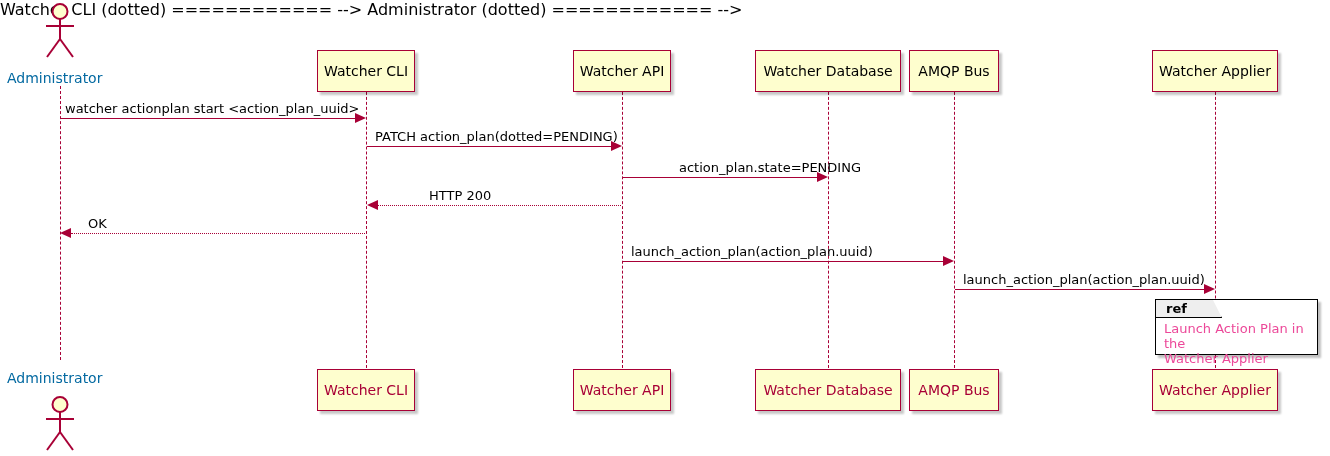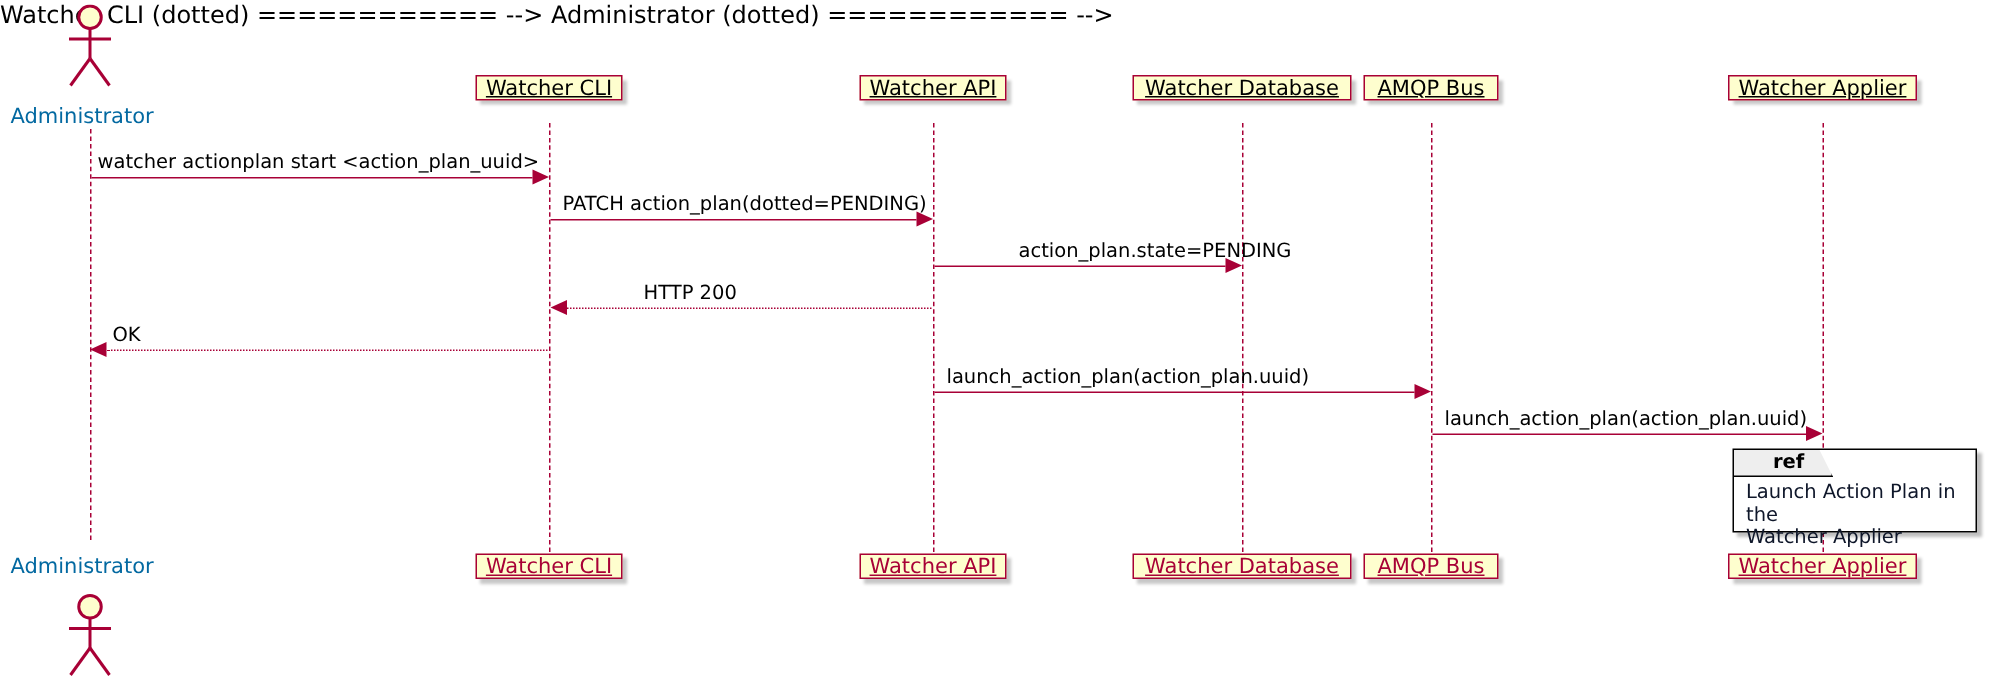--- a/index.html
+++ b/index.html
@@ -24,23 +24,22 @@
     box-sizing: border-box;
     background: #FEFECE;
     border: 1.5px solid #A80036;
     box-shadow: 3px 3px 2px rgba(0,0,0,0.22);
     display: flex;
     align-items: center;
     justify-content: center;
     font-size: 14px;
     line-height: 1;
     white-space: nowrap;
-    height: 17px;
+    height: 42px;
     color: #000000;
-    text-decoration: underline;
   }
   .participant.bottom { color: #A80036; }
 
   
   .lifeline {
     position: absolute;
     width: 0;
     border-left: 1.5px dashed #A80036;
   }
 
@@ -99,33 +98,33 @@
   .ref-tab {
     position: absolute;
     left: 0; top: 0;
     height: 18px;
     box-sizing: border-box;
     background: #EEEEEE;
     border-right: 1.5px solid #000000;
     border-bottom: 1.5px solid #000000;
     display: flex;
     align-items: center;
-    padding: 0 22px 0 26px;
+    padding: 0 22px 0 10px;
     font-size: 13px;
     font-weight: bold;
     color: #000000;
     clip-path: polygon(0 0, calc(100% - 9px) 0, 100% 100%, 0 100%);
   }
   .ref-body {
     position: absolute;
     left: 8px;
     top: 21px;
     font-size: 13px;
     line-height: 15px;
-    color: #0f172a;
+    color: #ec4899;
     white-space: pre-line;
   }
 </style>
 </head>
 <body>
 
 <div id="diagram">
 
   
   <div class="lifeline" style="left:60px;  top:86px;  height:274px;"></div>
@@ -183,21 +182,21 @@
   <div class="msg-label" style="left:631px; top:161px;margin-left:48px;">action_plan.state=PENDING</div>
   <div class="msg-line" style="left:623px; top:177px; width:194px;"></div>
   <div class="arrowhead right" style="left:817px; top:172px;"></div>
 
    Watcher CLI (dotted) ============ --&gt;
   <div class="msg-label" style="left:383px; top:189px;margin-left:46px;">HTTP 200</div>
   <div class="msg-line dotted" style="left:378px; top:205px; width:243px;"></div>
   <div class="arrowhead left" style="left:367px; top:200px;"></div>
 
    Administrator (dotted) ============ --&gt;
-  <div class="msg-label" style="left:75px; top:217px;">OK</div>
+  <div class="msg-label" style="left:88px; top:217px;">OK</div>
   <div class="msg-line dotted" style="left:71px; top:233px; width:294px;"></div>
   <div class="arrowhead left" style="left:60px; top:228px;"></div>
 
   
   <div class="msg-label" style="left:631px; top:245px;">launch_action_plan(action_plan.uuid)</div>
   <div class="msg-line" style="left:623px; top:261px; width:320px;"></div>
   <div class="arrowhead right" style="left:943px; top:256px;"></div>
 
   
   <div class="msg-label" style="left:963px; top:273px;">launch_action_plan(action_plan.uuid)</div>

